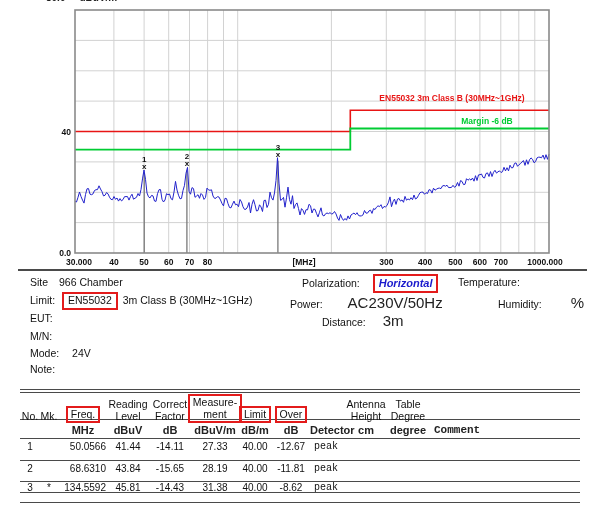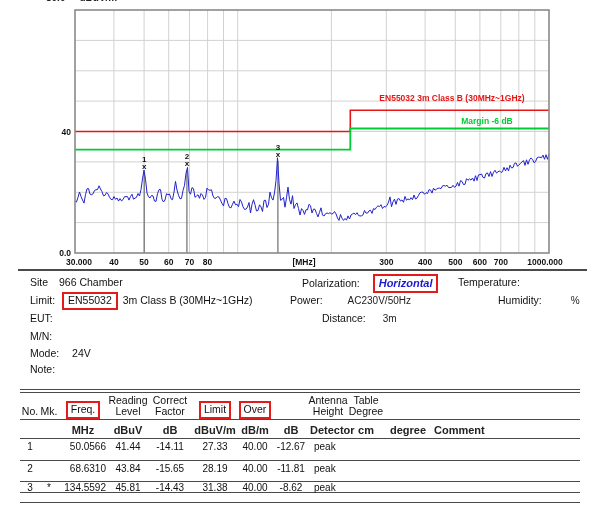--- a/index.html
+++ b/index.html
@@ -6,31 +6,31 @@
   body{
     width:600px;height:505px;position:relative;overflow:hidden;
     background:#ffffff;font-family:"Liberation Sans", sans-serif;color:#1a1a1a;
   }
   .abs{position:absolute;}
   
   .ycap{top:-8px;left:46px;font-size:10px;font-weight:bold;color:#222;white-space:nowrap;}
   .ycap .unit{margin-left:14px;}
   
   .info-line{position:absolute;white-space:nowrap;font-size:10.5px;color:#111;}
-  .info-line .val{font-size:10px;color:#222;}
+  .info-line .val{font-size:15px;color:#222;}
   .rbox{border:2px solid #e31b1b;padding:1px 4px;display:inline-block;line-height:1.1;}
   .pol{color:#1a1acc;font-weight:bold;font-style:italic;font-size:11px;}
   .hline{position:absolute;background:#4a4a4a;height:1px;}
   
   .trow{position:absolute;left:20px;width:560px;display:grid;
         grid-template-columns:20px 18px 50px 40px 44px 46px 34px 38px 36px 40px 44px 52px 1fr;
         font-size:10px;color:#111;}
   .trow .c{text-align:center;overflow:visible;white-space:nowrap;}
   .trow .c.right{text-align:right;padding-right:2px;}
-  .trow .c.left{text-align:left;padding-left:4px;}
+  .trow .c.left{text-align:left;padding-left:4px;font-family:Liberation Mono, monospace;}
   .thead{font-size:10.5px;align-items:end;}
   .thead .c{display:flex;flex-direction:column;justify-content:flex-end;align-items:center;line-height:1.1;}
   .thead .rbox{padding:1px 3px;margin-bottom:-1px;}
   .tunits{font-size:11px;font-weight:bold;color:#222;}
 </style>
 </head>
 <body>
 
 <div class="abs ycap">
   <span>80.0</span><span class="unit">dBuV/m</span>
@@ -171,20 +171,26 @@
     <div class="c">
       <div>Reading</div>
       <div>Level</div>
     </div>
     <div class="c">
       <div>Correct</div>
       <div>Factor</div>
     </div>
     <div class="c">
       <span class="rbox">
+        <div>Measure-</div>
+        <div>ment</div>
+      </span>
+    </div>
+    <div class="c">
+      <span class="rbox">
         <div>Limit</div>
       </span>
     </div>
     <div class="c">
       <span class="rbox">
         <div>Over</div>
       </span>
     </div>
     <div class="c"></div>
     <div class="c">

